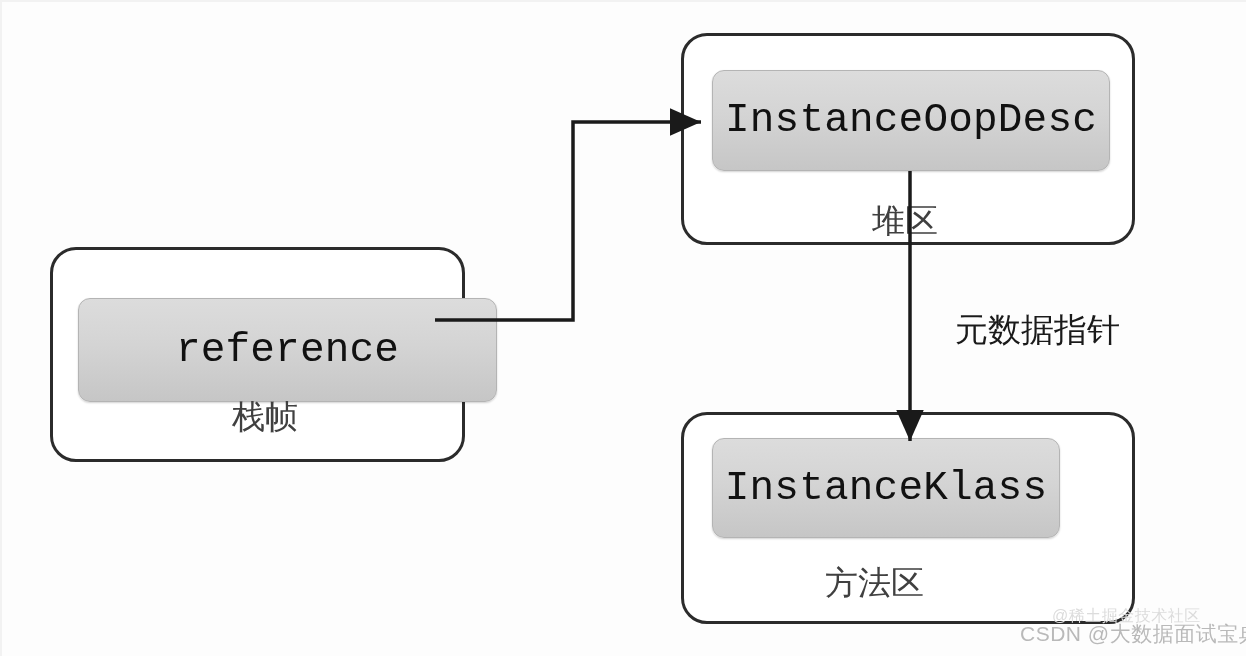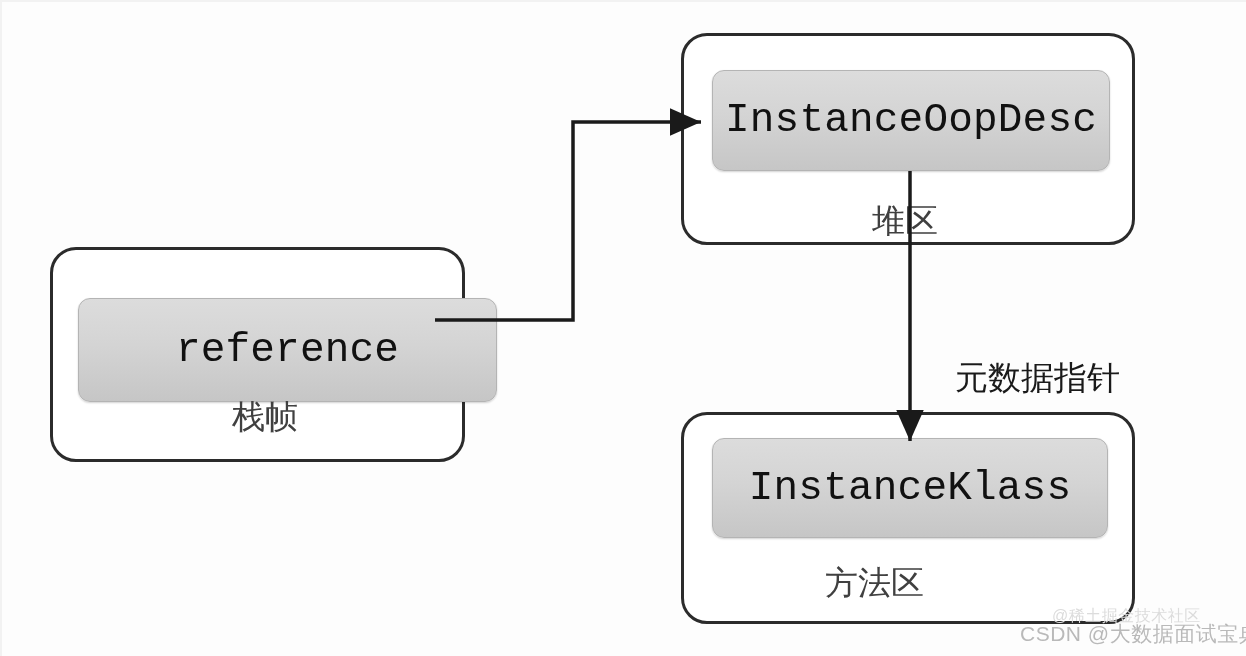--- a/index.html
+++ b/index.html
@@ -123,36 +123,36 @@
   <div class="region" id="region-heap" style="left:681px; top:33px; width:454px; height:212px;"></div>
 
   <div class="node" style="left:712px; top:70px; width:398px; height:101px;">
     <span class="node-label">InstanceOopDesc</span>
   </div>
 
   <div class="region-caption" style="left:872px; top:204px;">堆区</div>
 
   <div class="region" id="region-method-area" style="left:681px; top:412px; width:454px; height:212px;"></div>
 
-  <div class="node" style="left:712px; top:438px; width:396px; height:100px;">
+  <div class="node" style="left:712px; top:438px; width:348px; height:100px;">
     <span class="node-label">InstanceKlass</span>
   </div>
 
   <div class="region-caption" style="left:825px; top:566px;">方法区</div>
 
   <svg id="connectors" viewBox="0 0 1246 656" width="1246" height="656">
     <defs>
       <marker id="arrowhead" markerWidth="10" markerHeight="10" refX="9" refY="4" orient="auto" markerUnits="strokeWidth">
         <path d="M0,0 L9,4 L0,8 z" fill="#1a1a1a"></path>
       </marker>
     </defs>
 
     <path d="M435,320 L573,320 L573,122 L701,122" fill="none" stroke="#1a1a1a" stroke-width="3.5" marker-end="url(#arrowhead)"></path>
 
     <path d="M910,171 L910,441" fill="none" stroke="#1a1a1a" stroke-width="3.5" marker-end="url(#arrowhead)"></path>
   </svg>
 
-  <div class="edge-label" style="left:955px; top:313px;margin-top:48px;">元数据指针</div>
+  <div class="edge-label" style="left:955px; top:313px;">元数据指针</div>
 
   <div class="watermark" id="watermark-juejin">@稀土掘金技术社区</div>
   <div class="watermark" id="watermark-csdn">CSDN @大数据面试宝典</div>
 
 </div>
 
 </body></html>

